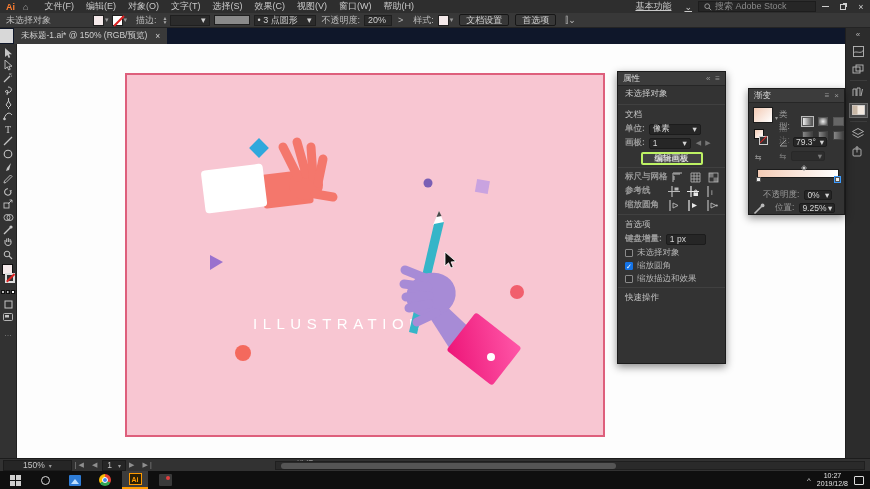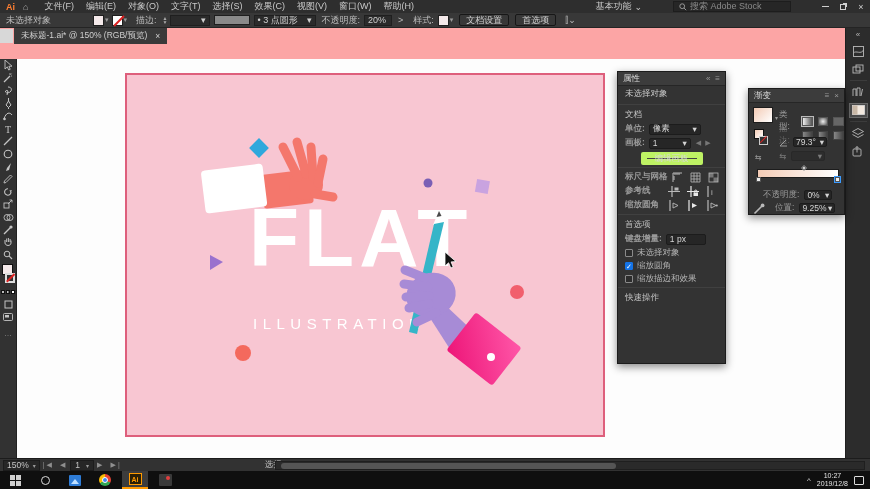--- a/index.html
+++ b/index.html
@@ -6,40 +6,40 @@
   html,body { width:870px; height:489px; overflow:hidden; background:#000; }
   body { font-family:"Liberation Sans","DejaVu Sans",sans-serif; }
   #app { position:relative; width:870px; height:489px; background:#fff; overflow:hidden; }
 
   
   .titlebar { position:absolute; left:0; top:0; width:870px; height:13px; background:#2e2e2e; display:flex; align-items:center; font-size:9px; color:#c9c9c9; z-index:30; }
   .ai-logo { color:#ff7f32; font-weight:bold; font-size:9px; margin:0 8px 0 6px; }
   .home-glyph { color:#bbb; font-size:9px; margin-right:10px; }
   .menu-item { padding:0 6px; white-space:nowrap;text-align:center; }
   .tb-right { margin-left:auto; display:flex; align-items:center; }
-  .workspace-btn { display:flex; align-items:center; gap:3px; padding:0 6px; color:#c9c9c9; }
-  .searchbox { display:flex; align-items:center; gap:3px; color:#8a8a8a; background:#262626; border:1px solid #1d1d1d; height:11px; padding:0 5px; width:118px; margin:0 25px; }
+  .workspace-btn { display:flex; align-items:center; gap:13px; padding:0 6px; color:#c9c9c9;text-decoration:underline; }
+  .searchbox { display:flex; align-items:center; gap:3px; color:#8a8a8a; background:#262626; border:1px solid #1d1d1d; height:11px; padding:0 5px; width:118px; margin:0 0; }
   .winbtn { width:18px; height:13px; display:flex; align-items:center; justify-content:center; color:#cfcfcf; }
   .winbtn .bar { width:7px; height:1px; background:#cfcfcf; }
   .winbtn .rest { width:6px; height:6px; border:1px solid #cfcfcf; box-shadow:2px -2px 0 -1px #cfcfcf; }
 
   
   .controlbar { position:absolute; left:0; top:13px; width:870px; height:15px; background:#383838; border-bottom:1px solid #242424; display:flex; align-items:center; font-size:9px; color:#bdbdbd; z-index:29; }
   .cb-label { margin:0 4px 0 6px; white-space:nowrap; }
   .swatch { width:11px; height:11px; border:1px solid #1f1f1f; position:relative; background:#f4e9ea; }
   .swatch.none { background:#fff; }
   .swatch.none::after { content:""; position:absolute; left:-1px; top:4px; width:14px; height:2px; background:#d22; transform:rotate(-45deg); }
   .mini-arrow { font-size:7px; color:#9a9a9a; margin:0 3px 0 1px; }
   .stepper { display:flex; flex-direction:column; font-size:5px; color:#aaa; line-height:4px; margin:0 2px; }
   .field { background:#2b2b2b; border:1px solid #1f1f1f; height:11px; display:flex; align-items:center; justify-content:space-between; padding:0 3px; color:#cfcfcf; }
   .brush-preview { width:36px; height:10px; background:#8a8a8a; border:1px solid #1f1f1f; margin:0 4px; }
   .cb-btn { background:#383838; border:1px solid #171717; border-radius:2px; height:12px; display:flex; align-items:center; padding:0 6px; margin:0 3px; color:#cfcfcf; white-space:nowrap; }
 
   
-  .tabbar { position:absolute; left:0; top:28px; width:845px; height:31px; background:#fca5a5; z-index:28; }
+  .tabbar { position:absolute; left:0; top:28px; width:845px; height:16px; background:#0f172a; z-index:28; }
   .doc-tab { position:absolute; left:14px; top:0; height:16px; background:#3a3a3a; display:flex; align-items:center; padding:0 7px; font-size:8.5px; color:#cfcfcf; gap:8px; }
   .tab-corner { position:absolute; left:0; top:1px; width:13px; height:14px; background:#d8d8d8; }
 
   
   .toolbar { position:absolute; left:0; top:44px; width:17px; height:414px; background:#323232; border-right:1px solid #222; z-index:27; display:flex; flex-direction:column; align-items:center; padding-top:3px; }
   .tool { width:17px; height:12.6px; display:flex; align-items:center; justify-content:center; }
   .tool svg { display:block; }
   .fillstroke { position:relative; width:17px; height:24px; margin-top:3px; }
   .fs-fill { position:absolute; left:2px; top:0; width:11px; height:11px; background:#f4e9ea; border:1px solid #111; }
   .fs-stroke { position:absolute; left:5px; top:9px; width:10px; height:10px; border:2px solid #ddd; background:#323232; }
@@ -59,21 +59,21 @@
   
   .panel { position:absolute; background:#333333; border:1px solid #1c1c1c; box-shadow:0 3px 8px rgba(0,0,0,.45); font-size:8.5px; color:#c9c9c9; z-index:10; }
   .panel-head { height:14px; background:#3c3c3c; border-bottom:1px solid #262626; display:flex; align-items:center; padding:0 5px; color:#dcdcdc; }
   .panel-head .ph-icons { margin-left:auto; color:#9a9a9a; font-size:8px; display:flex; gap:5px; }
   .props { left:617px; top:71px; width:109px; height:293px; }
   .prow { display:flex; align-items:center; padding:0 7px; height:14px; }
   .prow .lab { color:#9a9a9a; margin-right:4px; white-space:nowrap;font-weight:bold; }
   .pfield { background:#262626; border:1px solid #1c1c1c; border-radius:2px; height:11px; flex:1; display:flex; align-items:center; justify-content:space-between; padding:0 3px; color:#d4d4d4; }
   .sect { padding:2px 7px 1px; color:#c4c4c4; }
   .pdivider { height:1px; background:#404040; margin:2px 0; }
-  .edit-btn { margin:2px auto 2px; width:62px; height:13px; background:#424242; border:6px solid #bef264; border-radius:2px; display:flex; align-items:center; justify-content:center; color:#d8d8d8; }
+  .edit-btn { margin:2px auto 2px; width:62px; height:13px; background:#424242; border:2px solid #bef264; border-radius:2px; display:flex; align-items:center; justify-content:center; color:#d8d8d8;font-weight:bold; }
   .icon-row { display:flex; gap:7px; margin-left:auto; }
   .pi { display:block; }
   .cbrow { display:flex; align-items:center; gap:4px; padding:0 7px; height:13px; color:#b4b4b4; }
   .cbox { width:8px; height:8px; border:1px solid #8a8a8a; border-radius:1px; background:#2c2c2c; flex:none; }
   .cbox.checked { background:#1473e6; border-color:#1473e6; color:#fff; font-size:7px; line-height:8px; text-align:center; }
 
   .grad { left:748px; top:88px; width:97px; height:127px; }
   .grad-body { position:relative; height:112px; }
   .grad-swatch { position:absolute; left:4px; top:4px; width:20px; height:16px; border:1px solid #1c1c1c; background:linear-gradient(135deg,#f3cbb5,#ffffff); }
   .grad-swatch-arrow { position:absolute; left:26px; top:11px; font-size:6px; color:#9a9a9a; }
@@ -96,21 +96,21 @@
 
   
   .dock { position:absolute; right:0; top:28px; width:25px; height:430px; background:#2c2c2c; border-left:1px solid #1f1f1f; z-index:9; display:flex; flex-direction:column; align-items:center; }
   .dock .collapse { color:#b4b4b4; font-size:8px; height:14px; line-height:14px; }
   .dock-icon { width:19px; height:15px; margin:1.5px 0; display:flex; align-items:center; justify-content:center; color:#b9b9b9; }
   .dock-icon.active { background:#4a4a4a; border:1px solid #6a6a6a; }
   .dock-sep { width:17px; height:1px; background:#3c3c3c; margin:2px 0; }
 
   
   .statusbar { position:absolute; left:0; top:458px; width:870px; height:13px; background:#323232; border-top:1px solid #1c1c1c; display:flex; align-items:center; font-size:8.5px; color:#c4c4c4; z-index:30; }
-  .zoom-field { background:#262626; border:1px solid #1c1c1c; height:11px; display:flex; align-items:center; gap:4px; padding:0 3px; margin-left:3px; }
+  .zoom-field { background:#262626; border:1px solid #1c1c1c; height:11px; display:flex; align-items:center; gap:4px; padding:0 19px; margin-left:3px; }
   .nav-arrows { color:#8f8f8f; font-size:7px; margin:0 3px; letter-spacing:2px; }
   .ab-field { background:#262626; border:1px solid #1c1c1c; height:11px; display:flex; align-items:center; gap:6px; padding:0 4px; }
   .tool-name { margin-left:140px; color:#c4c4c4; }
   .hscroll { position:absolute; left:275px; top:2px; width:590px; height:9px; background:#2a2a2a; border:1px solid #1f1f1f; }
   .hthumb { position:absolute; left:5px; top:1px; width:335px; height:6px; background:#555; border-radius:3px; }
 
   
   .taskbar { position:absolute; left:0; top:471px; width:870px; height:18px; background:#0f0f0f; display:flex; align-items:center; z-index:40; }
   .tb-icon { width:30px; height:18px; display:flex; align-items:center; justify-content:center; }
   .win-logo { display:grid; grid-template-columns:5px 5px; grid-template-rows:5px 5px; gap:1px; }
@@ -204,21 +204,20 @@
   <div class="tabbar">
     <span class="tab-corner"></span>
     <div class="doc-tab">
       <span>未标题-1.ai* @ 150% (RGB/预览)</span>
       <span>×</span>
     </div>
   </div>
 
   <div class="canvas"></div>
   <div class="artboard"></div>
-  <div class="flat-headline">FLAT</div>
   <div class="flat-subline">ILLUSTRATION</div>
 
   <svg class="art-svg" viewBox="0 0 480 364">
     <defs>
       <linearGradient id="cuffGrad" x1="0" y1="1" x2="1" y2="0">
         <stop offset="0" stop-color="#ED1578"></stop>
         <stop offset="1" stop-color="#FF57A8"></stop>
       </linearGradient>
     </defs>
 

